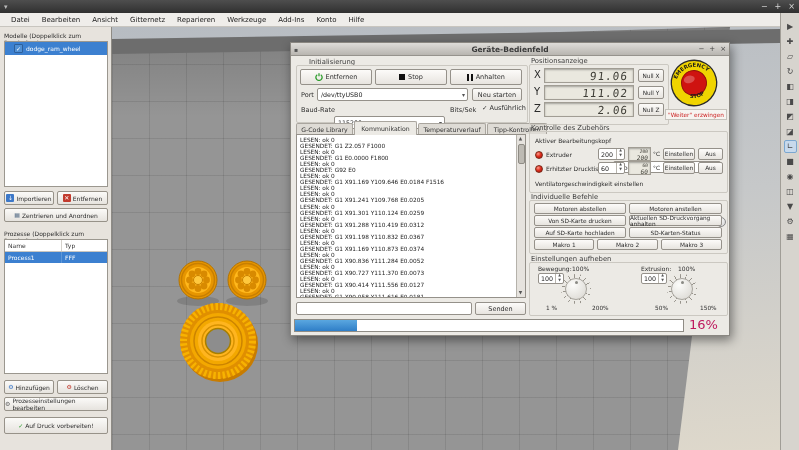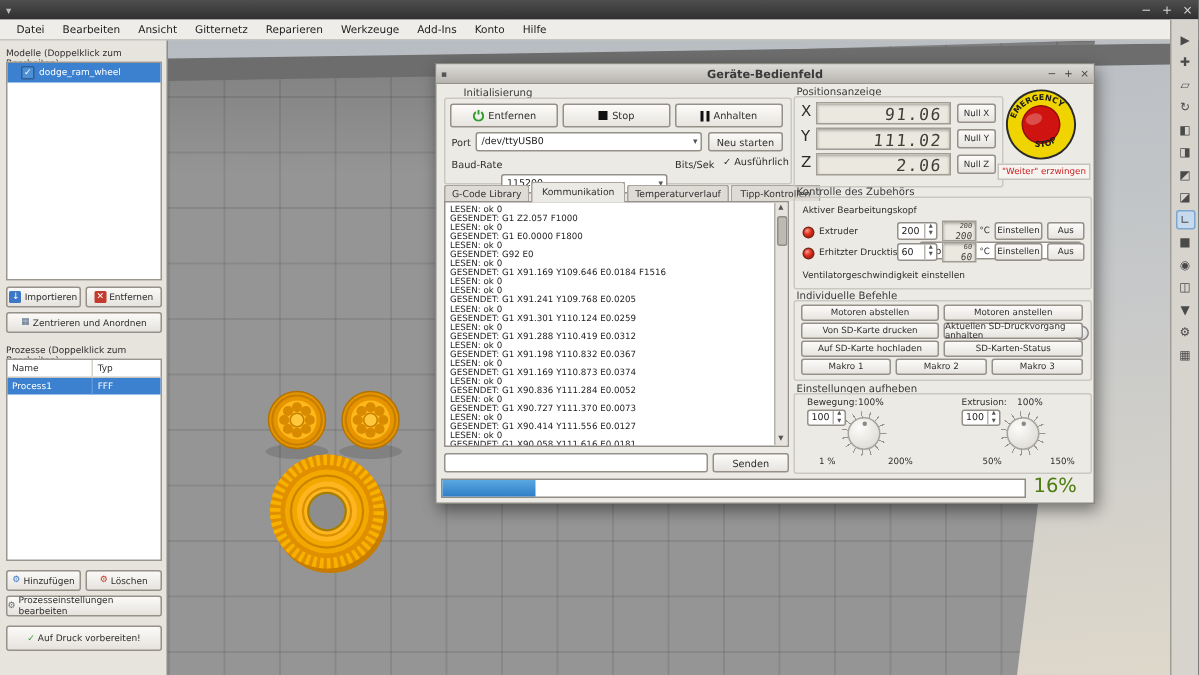--- a/index.html
+++ b/index.html
@@ -90,21 +90,21 @@
     border:1px solid #a7a49d;box-sizing:border-box;position:relative;}
   .knob-dot{position:absolute;left:9px;top:2px;width:3px;height:3px;border-radius:50%;background:#8a8a84;}
   .spin{display:flex;background:#fff;border:1px solid #95918a;border-radius:2px;box-sizing:border-box;}
   .spin-val{flex:1;font-size:6.3px;color:#222;display:flex;align-items:center;padding-left:2px;}
   .spin-btns{width:7px;border-left:1px solid #b8b5ae;display:flex;flex-direction:column;}
   .spin-btns span{flex:1;font-size:3.5px;line-height:1;color:#555;text-align:center;}
   .check{font-size:6.5px;color:#2e2e2e;display:flex;align-items:center;gap:2px;}
   .redlink{font-size:5.8px;color:#cc2222;background:#f6f4f0;border:1px solid #c5c2bb;display:flex;align-items:center;justify-content:center;box-sizing:border-box;}
   .progress{background:#fff;border:1px solid #8f8c85;box-sizing:border-box;}
   .progress-fill{height:100%;background:linear-gradient(#5aa7e0,#2f7ec7);}
-  .pct{font-size:13px;color:#4d7c0f;}
+  .pct{font-size:13px;color:#be185d;}
   .stop-sq{width:6px;height:6px;background:#111;display:inline-block;}
   .pause-bars{display:inline-flex;gap:1.5px;}
   .pause-bars i{width:2px;height:7px;background:#111;}
   .icbox{width:8px;height:8px;border-radius:1px;color:#fff;font-size:6px;line-height:8px;text-align:center;display:inline-block;}
 </style>
 </head>
 <body>
 
 <div id="stage">
 

